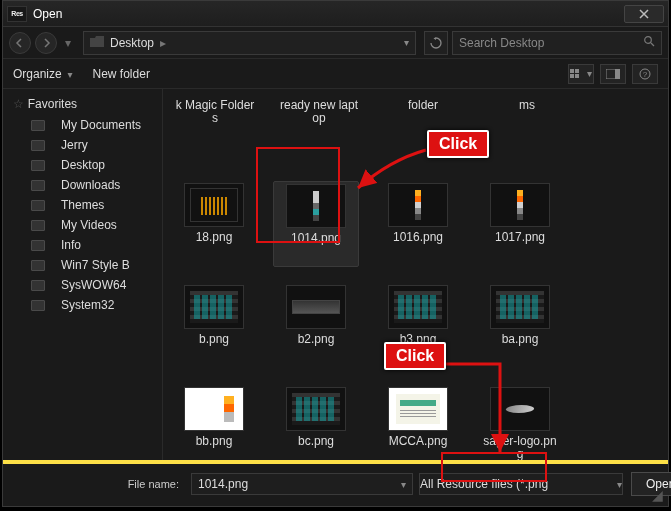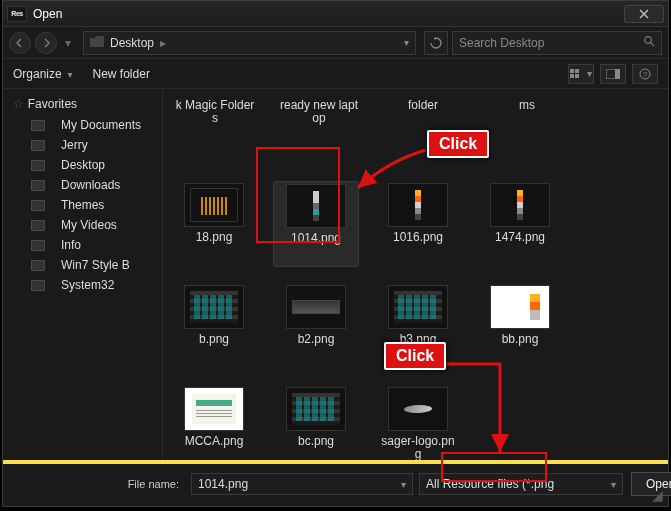--- a/index.html
+++ b/index.html
@@ -47,21 +47,21 @@
 .mini::after { content:""; position:absolute; left:10px; top:8px; width:28px; height:18px; background:repeating-linear-gradient(90deg,#c80 0 2px,#111 2px 4px); }
 .white-thumb { background:#fff !important; }
 .barside { width:48px; height:34px; background:#fff; position:relative; }
 .barside::after { content:""; position:absolute; right:4px; top:4px; width:10px; height:26px; background:linear-gradient(to bottom,#ffb020 0 30%,#ff6700 30% 60%,#bbb 60% 100%); }
 .file-label { font-size:12px; color:#ddd; line-height:13px; word-break:break-all; width:80px; }
 .selected-box { position:absolute; border:2px solid #d11; pointer-events:none; }
 .bottom { border-top:4px solid #fde047; padding:8px 10px 10px; display:flex; flex-direction:row; gap:8px; }
 .filename-row { display:flex; align-items:center; gap:6px; }
 .filename-label { width:172px; text-align:right; color:#ccc; padding-right:6px; font-size:11px; }
 .filename-input { width:222px; height:22px; background:#1e1e1e; border:1px solid #3a3a3a; color:#ddd; padding:0 6px; display:flex; align-items:center; justify-content:space-between; }
-.filter-select { flex:0 0 204px; height:22px; background:#1e1e1e; border:1px solid #3a3a3a; color:#ddd; padding:0 6px; display:flex; align-items:center; justify-content:space-between; white-space:nowrap; overflow:hidden; }
+.filter-select { flex:0 0 204px; height:22px; background:#1e1e1e; border:1px solid #3a3a3a; color:#ddd; padding:0 0; display:flex; align-items:center; justify-content:space-between; white-space:nowrap; overflow:hidden; }
 .btn-row { display:flex; justify-content:flex-end; gap:10px; align-items:center; padding-right:6px; }
 .btn { height:24px; background:#232323; border:1px solid #4a4a4a; color:#eee; padding:0 14px; display:flex; align-items:center; gap:10px; }
 .annot-click { position:absolute; background:#d11; color:#fff; font-weight:bold; font-size:16px; padding:3px 10px; border:2px solid #fff; border-radius:2px; box-shadow:0 0 4px #000; z-index:50; }
 .annot-arrow { position:absolute; z-index:49; }
 .resize-grip { position:absolute; right:4px; bottom:4px; width:12px; height:12px; color:#555; font-size:14px; line-height:10px; }
 .drop-caret { color:#888; font-size:10px; }
 .sel-hl { background:#2a2a2a; border:1px solid #3a3a3a; border-radius:2px; }
 </style>
 </head>
 <body>
@@ -180,20 +180,24 @@
       <div class="fav-item">
           <span class="fav-icon"></span>
           <span>Info</span>
         </div>
       <div class="fav-item">
           <span class="fav-icon"></span>
           <span>Win7 Style B</span>
         </div>
       <div class="fav-item">
           <span class="fav-icon"></span>
+          <span>SysWOW64</span>
+        </div>
+      <div class="fav-item">
+          <span class="fav-icon"></span>
           <span>System32</span>
         </div>
     </div>
 
     <div class="file-area">
       <div class="file-grid">
         <div class="file-item" style="height:56px;width:88px">
             <div class="file-thumb blank"></div>
             <div class="file-label" style="margin-top:-44px">k Magic Folders</div>
           </div>
@@ -226,59 +230,65 @@
         <div class="file-item">
             <div class="file-thumb">
               <div class="bars"></div>
             </div>
             <div class="file-label">1016.png</div>
           </div>
         <div class="file-item">
             <div class="file-thumb">
               <div class="bars"></div>
             </div>
-            <div class="file-label">1474.png</div>
+            <div class="file-label">1017.png</div>
           </div>
 
         <div class="file-item">
             <div class="file-thumb">
               <div class="multi"></div>
             </div>
             <div class="file-label">b.png</div>
           </div>
         <div class="file-item">
             <div class="file-thumb">
               <div class="strip"></div>
             </div>
             <div class="file-label">b2.png</div>
           </div>
         <div class="file-item">
             <div class="file-thumb">
               <div class="multi"></div>
             </div>
             <div class="file-label">b3.png</div>
+          </div>
+        <div class="file-item">
+            <div class="file-thumb">
+              <div class="multi"></div>
+            </div>
+            <div class="file-label">ba.png</div>
           </div>
         <div class="file-item">
             <div class="file-thumb white-thumb">
               <div class="barside"></div>
             </div>
             <div class="file-label">bb.png</div>
           </div>
 
         <div class="file-item">
+            <div class="file-thumb">
+              <div class="multi"></div>
+            </div>
+            <div class="file-label">bc.png</div>
+          </div>
+        <div class="file-item">
             <div class="file-thumb white-thumb">
               <div class="cert"></div>
             </div>
             <div class="file-label">MCCA.png</div>
-          </div>
-        <div class="file-item">
-            <div class="file-thumb">
-              <div class="multi"></div>
-            </div>
-            <div class="file-label">bc.png</div>
           </div>
         <div class="file-item">
             <div class="file-thumb">
               <div class="swoosh"></div>
             </div>
             <div class="file-label">sager-logo.png</div>
           </div>
       </div>
 
       <div class="selected-box" style="left:93px; top:58px; width:84px; height:96px;"></div>

